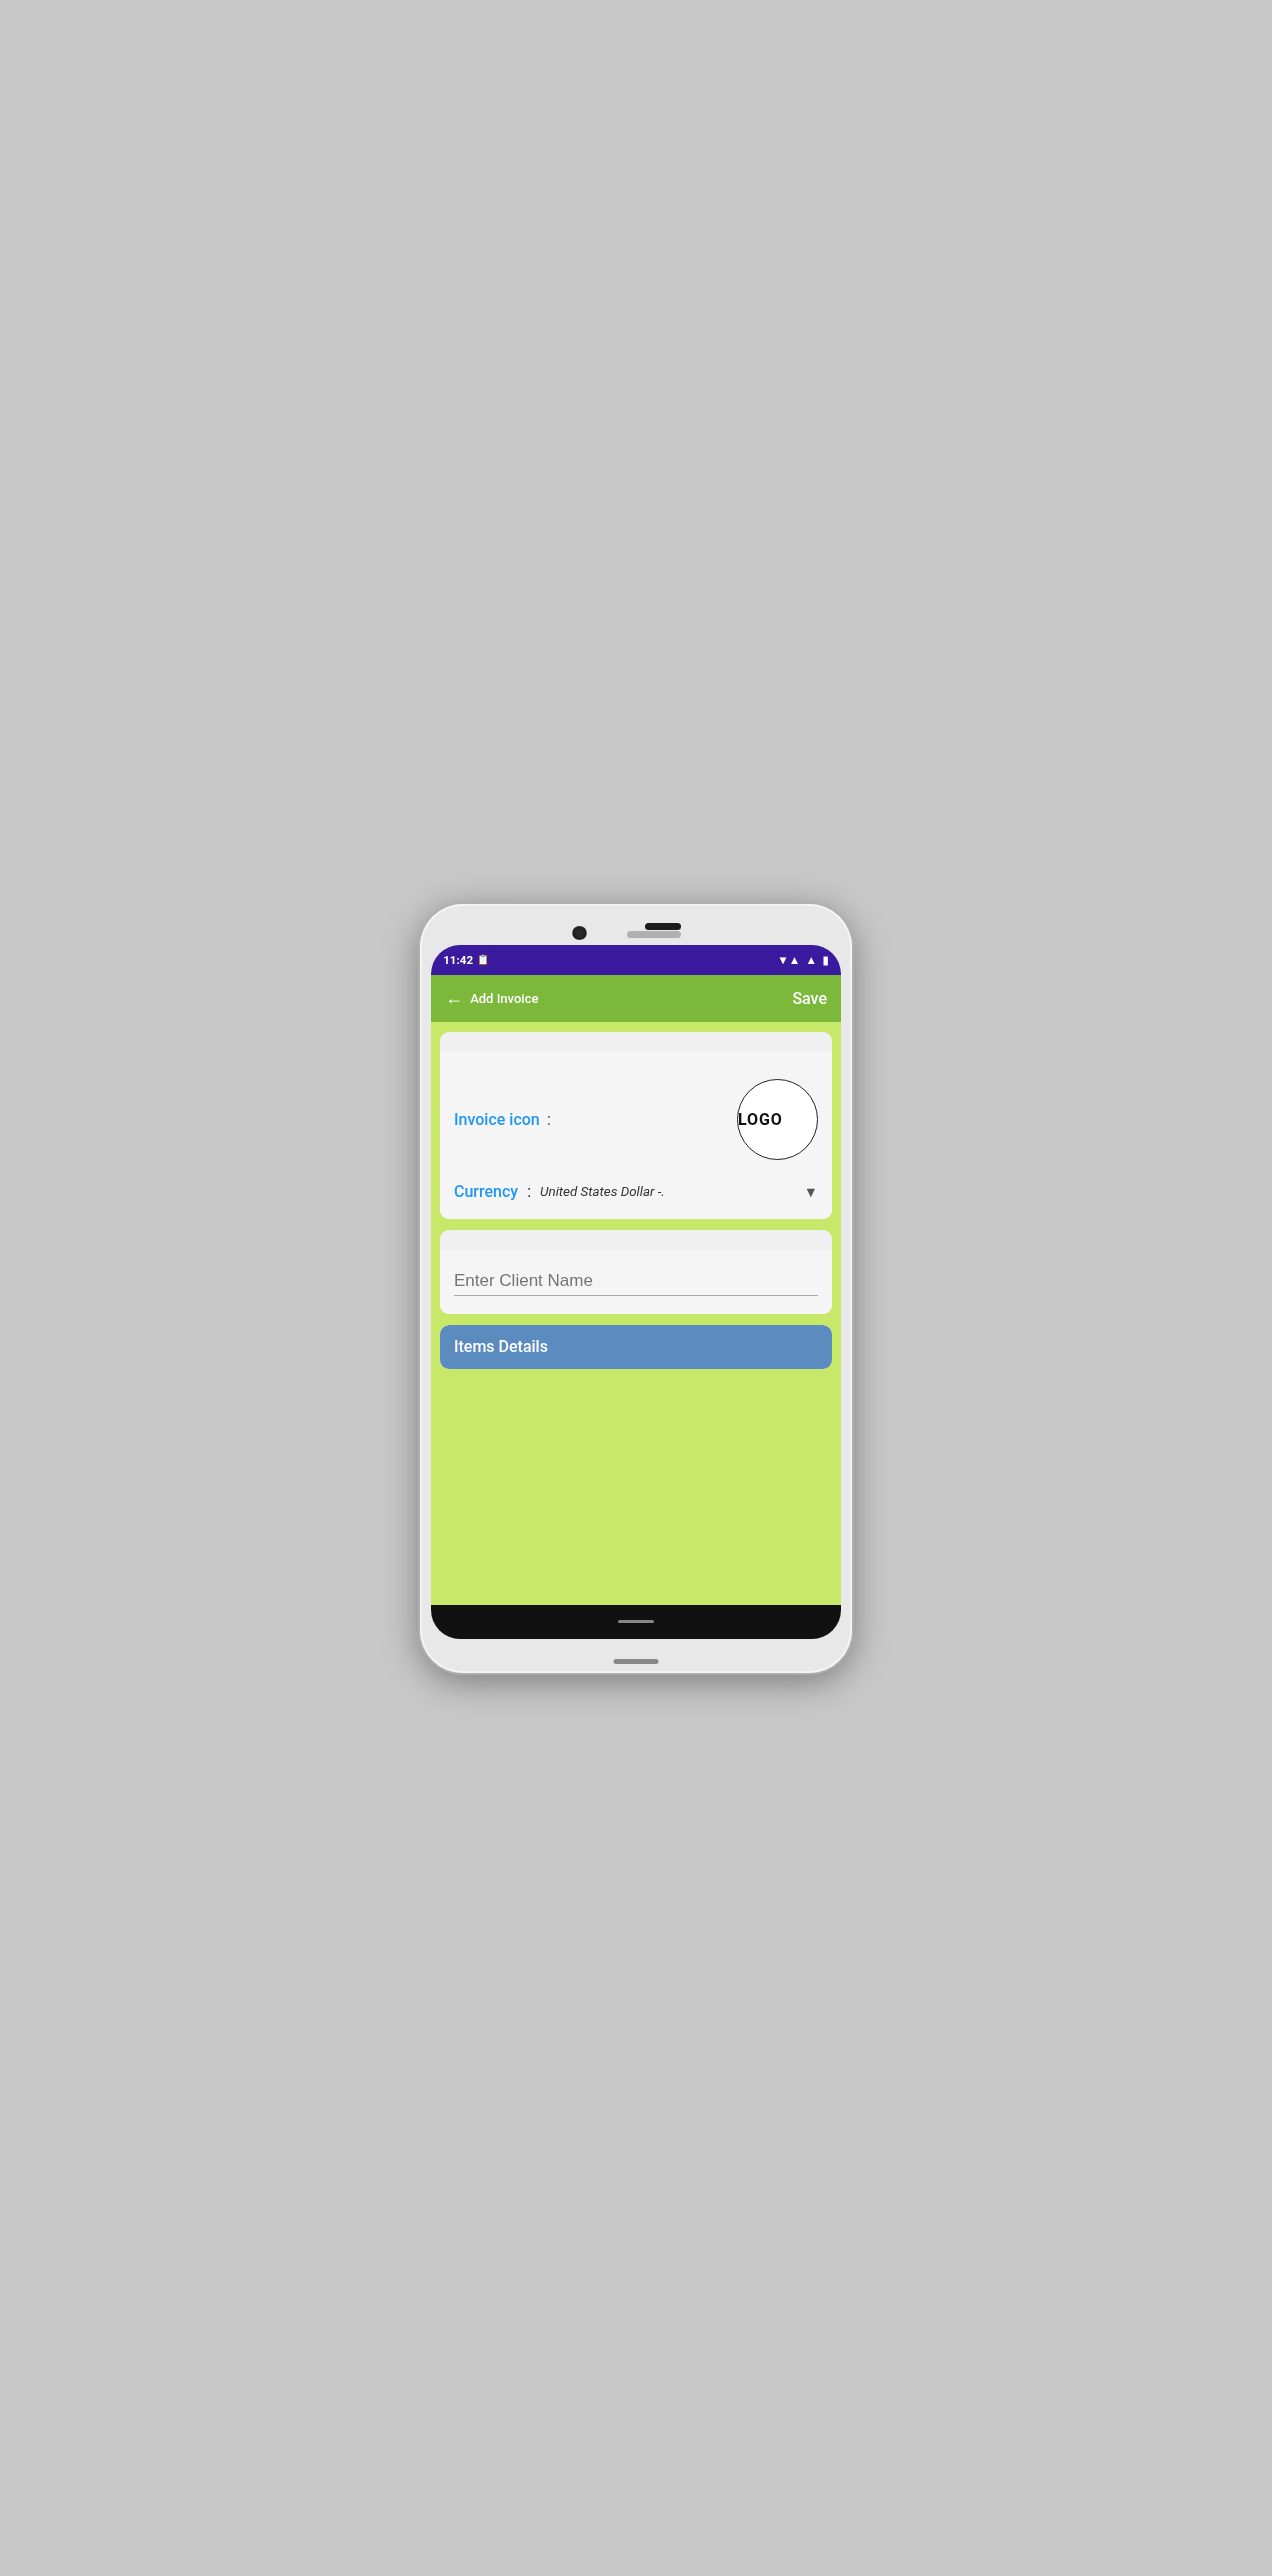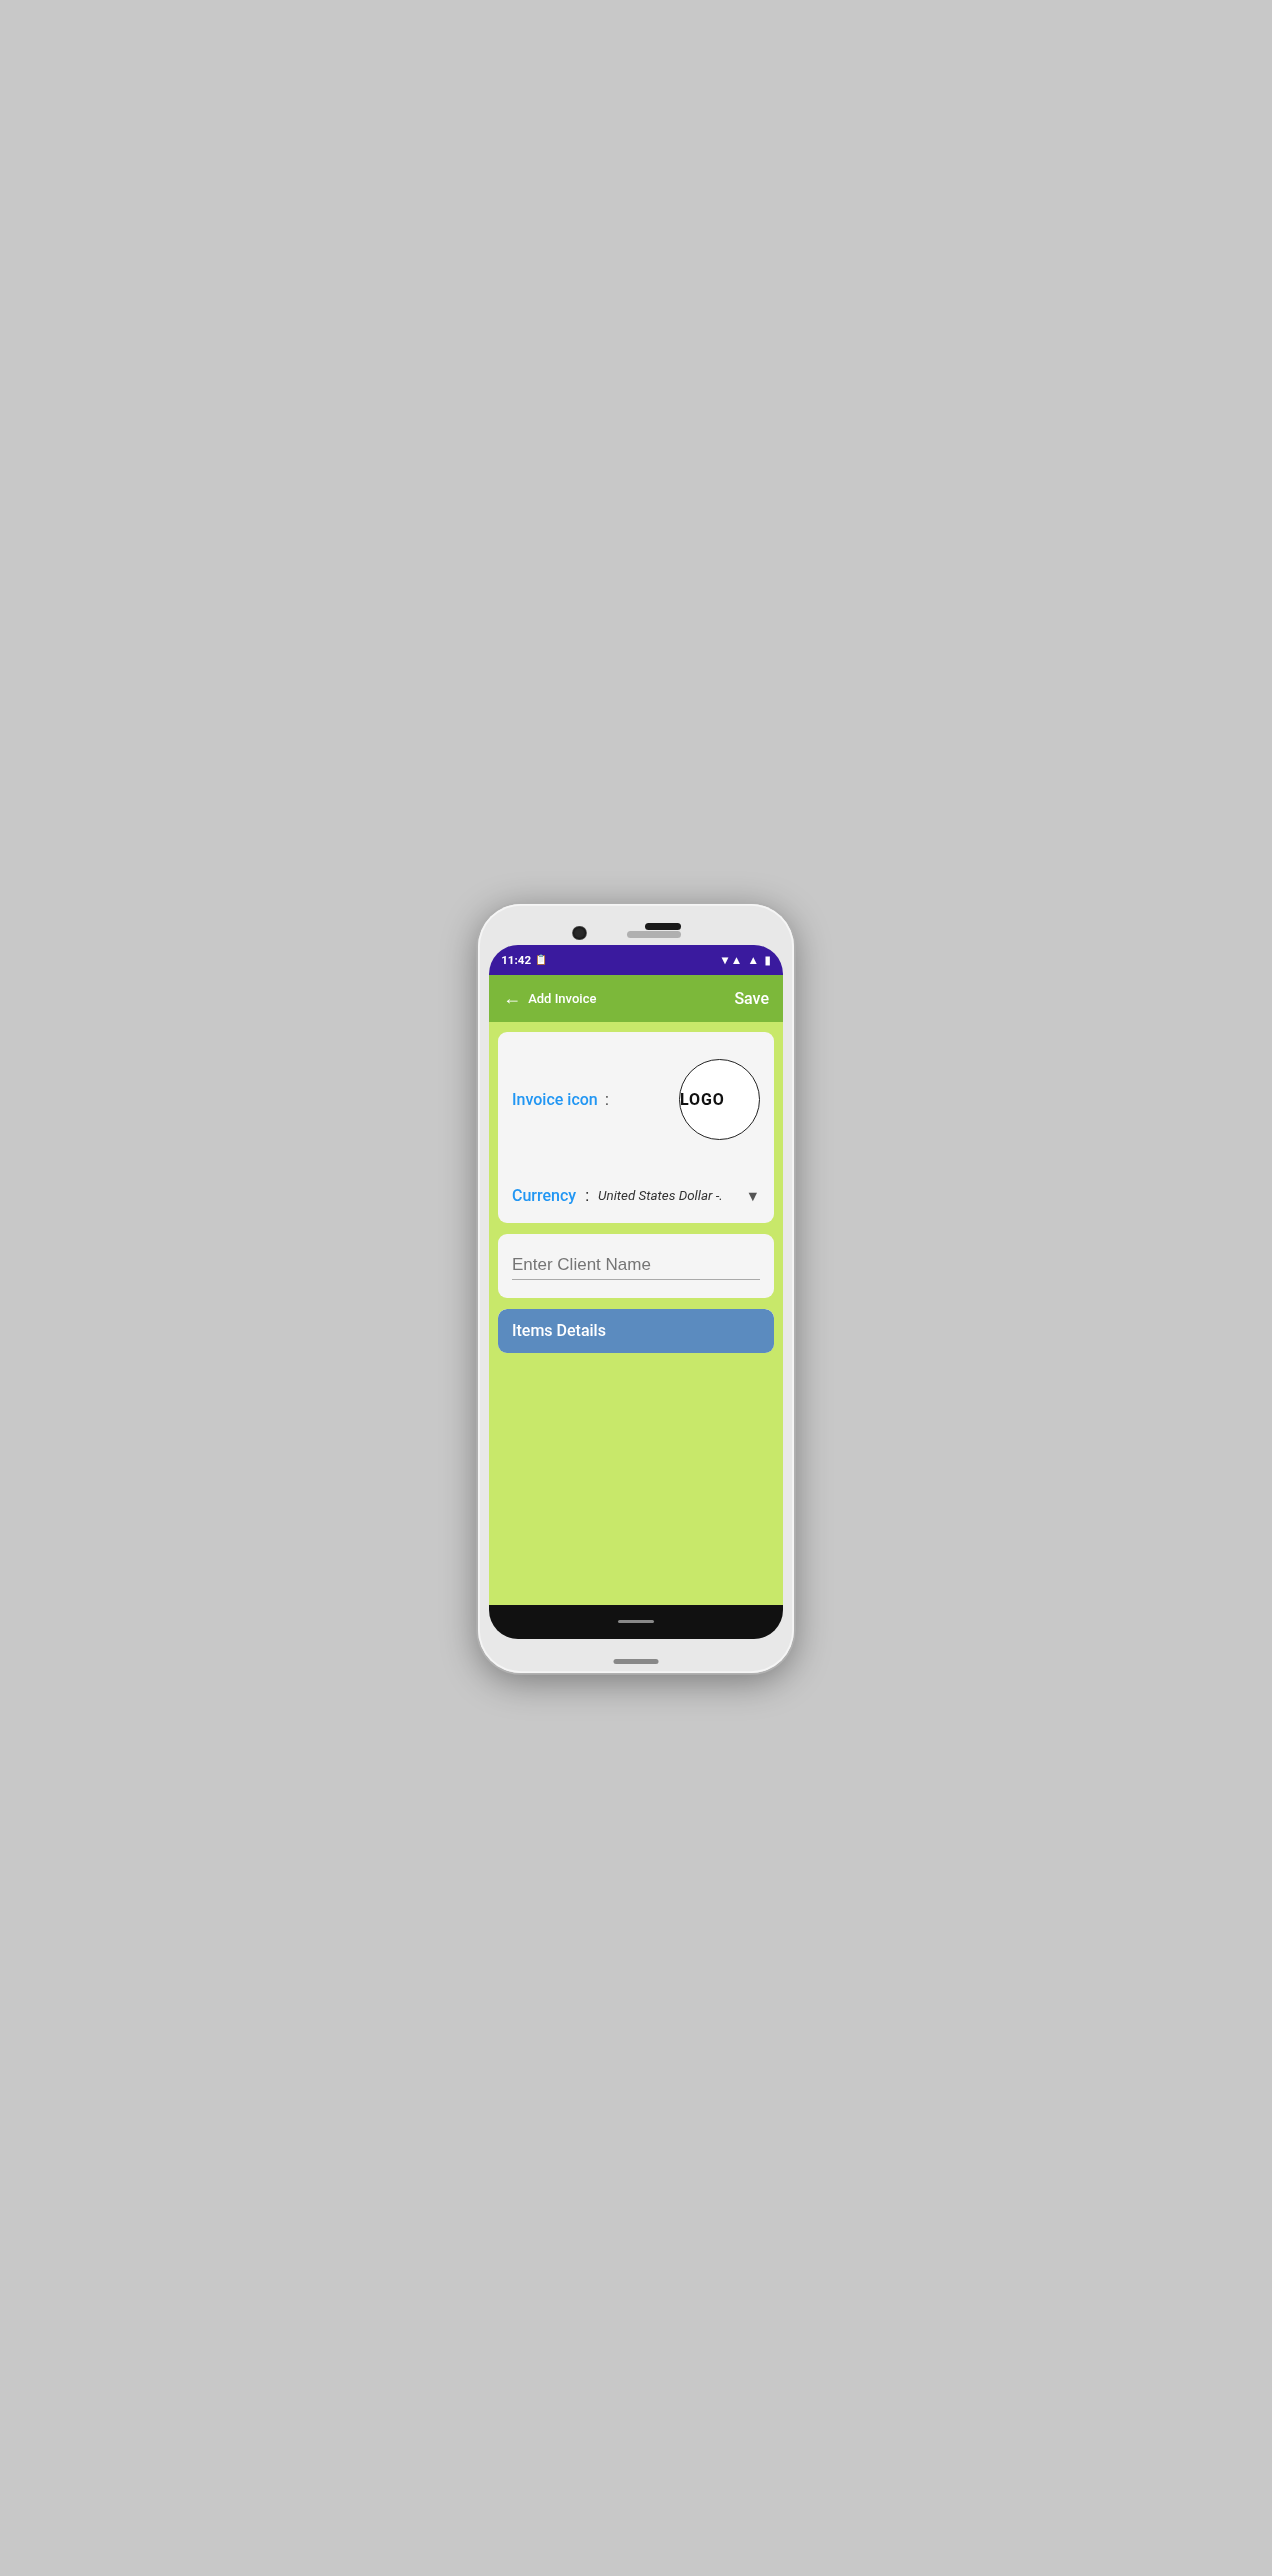--- a/index.html
+++ b/index.html
@@ -7,21 +7,21 @@
     body {
       background: #c8c8c8;
       display: flex;
       justify-content: center;
       align-items: center;
       min-height: 100vh;
       font-family: 'Roboto', Arial, sans-serif;
     }
 
     .phone-frame {
-      width: 316px;
+      width: 432px;
       min-height: 769px;
       background: #e8e8e8;
       border-radius: 43px;
       padding: 16px 10.7px 16px 10.7px;
       box-shadow:
         0 0 0 1.8px #b0b0b0,
         0 7.2px 36px rgba(0,0,0,0.4),
         inset 0 0 0 1.8px #f5f5f5;
       position: relative;
       display: flex;
@@ -162,21 +162,22 @@
     .section-header-title {
       color: #fff;
       font-size: 16px;
       font-weight: 500;
     }
     .section-body {
       padding: 18px 14.3px 18px 14.3px;
       background: #f5f5f5;
       display: flex;
       flex-direction: column;
-      gap: 28px;
+      gap: 4px;
+      margin-top: 20px;
     }
 
     
     .invoice-icon-row {
       display: flex;
       align-items: center;
       justify-content: space-between;
       padding: 9px 0 18px 0;
     }
     .invoice-icon-label {

